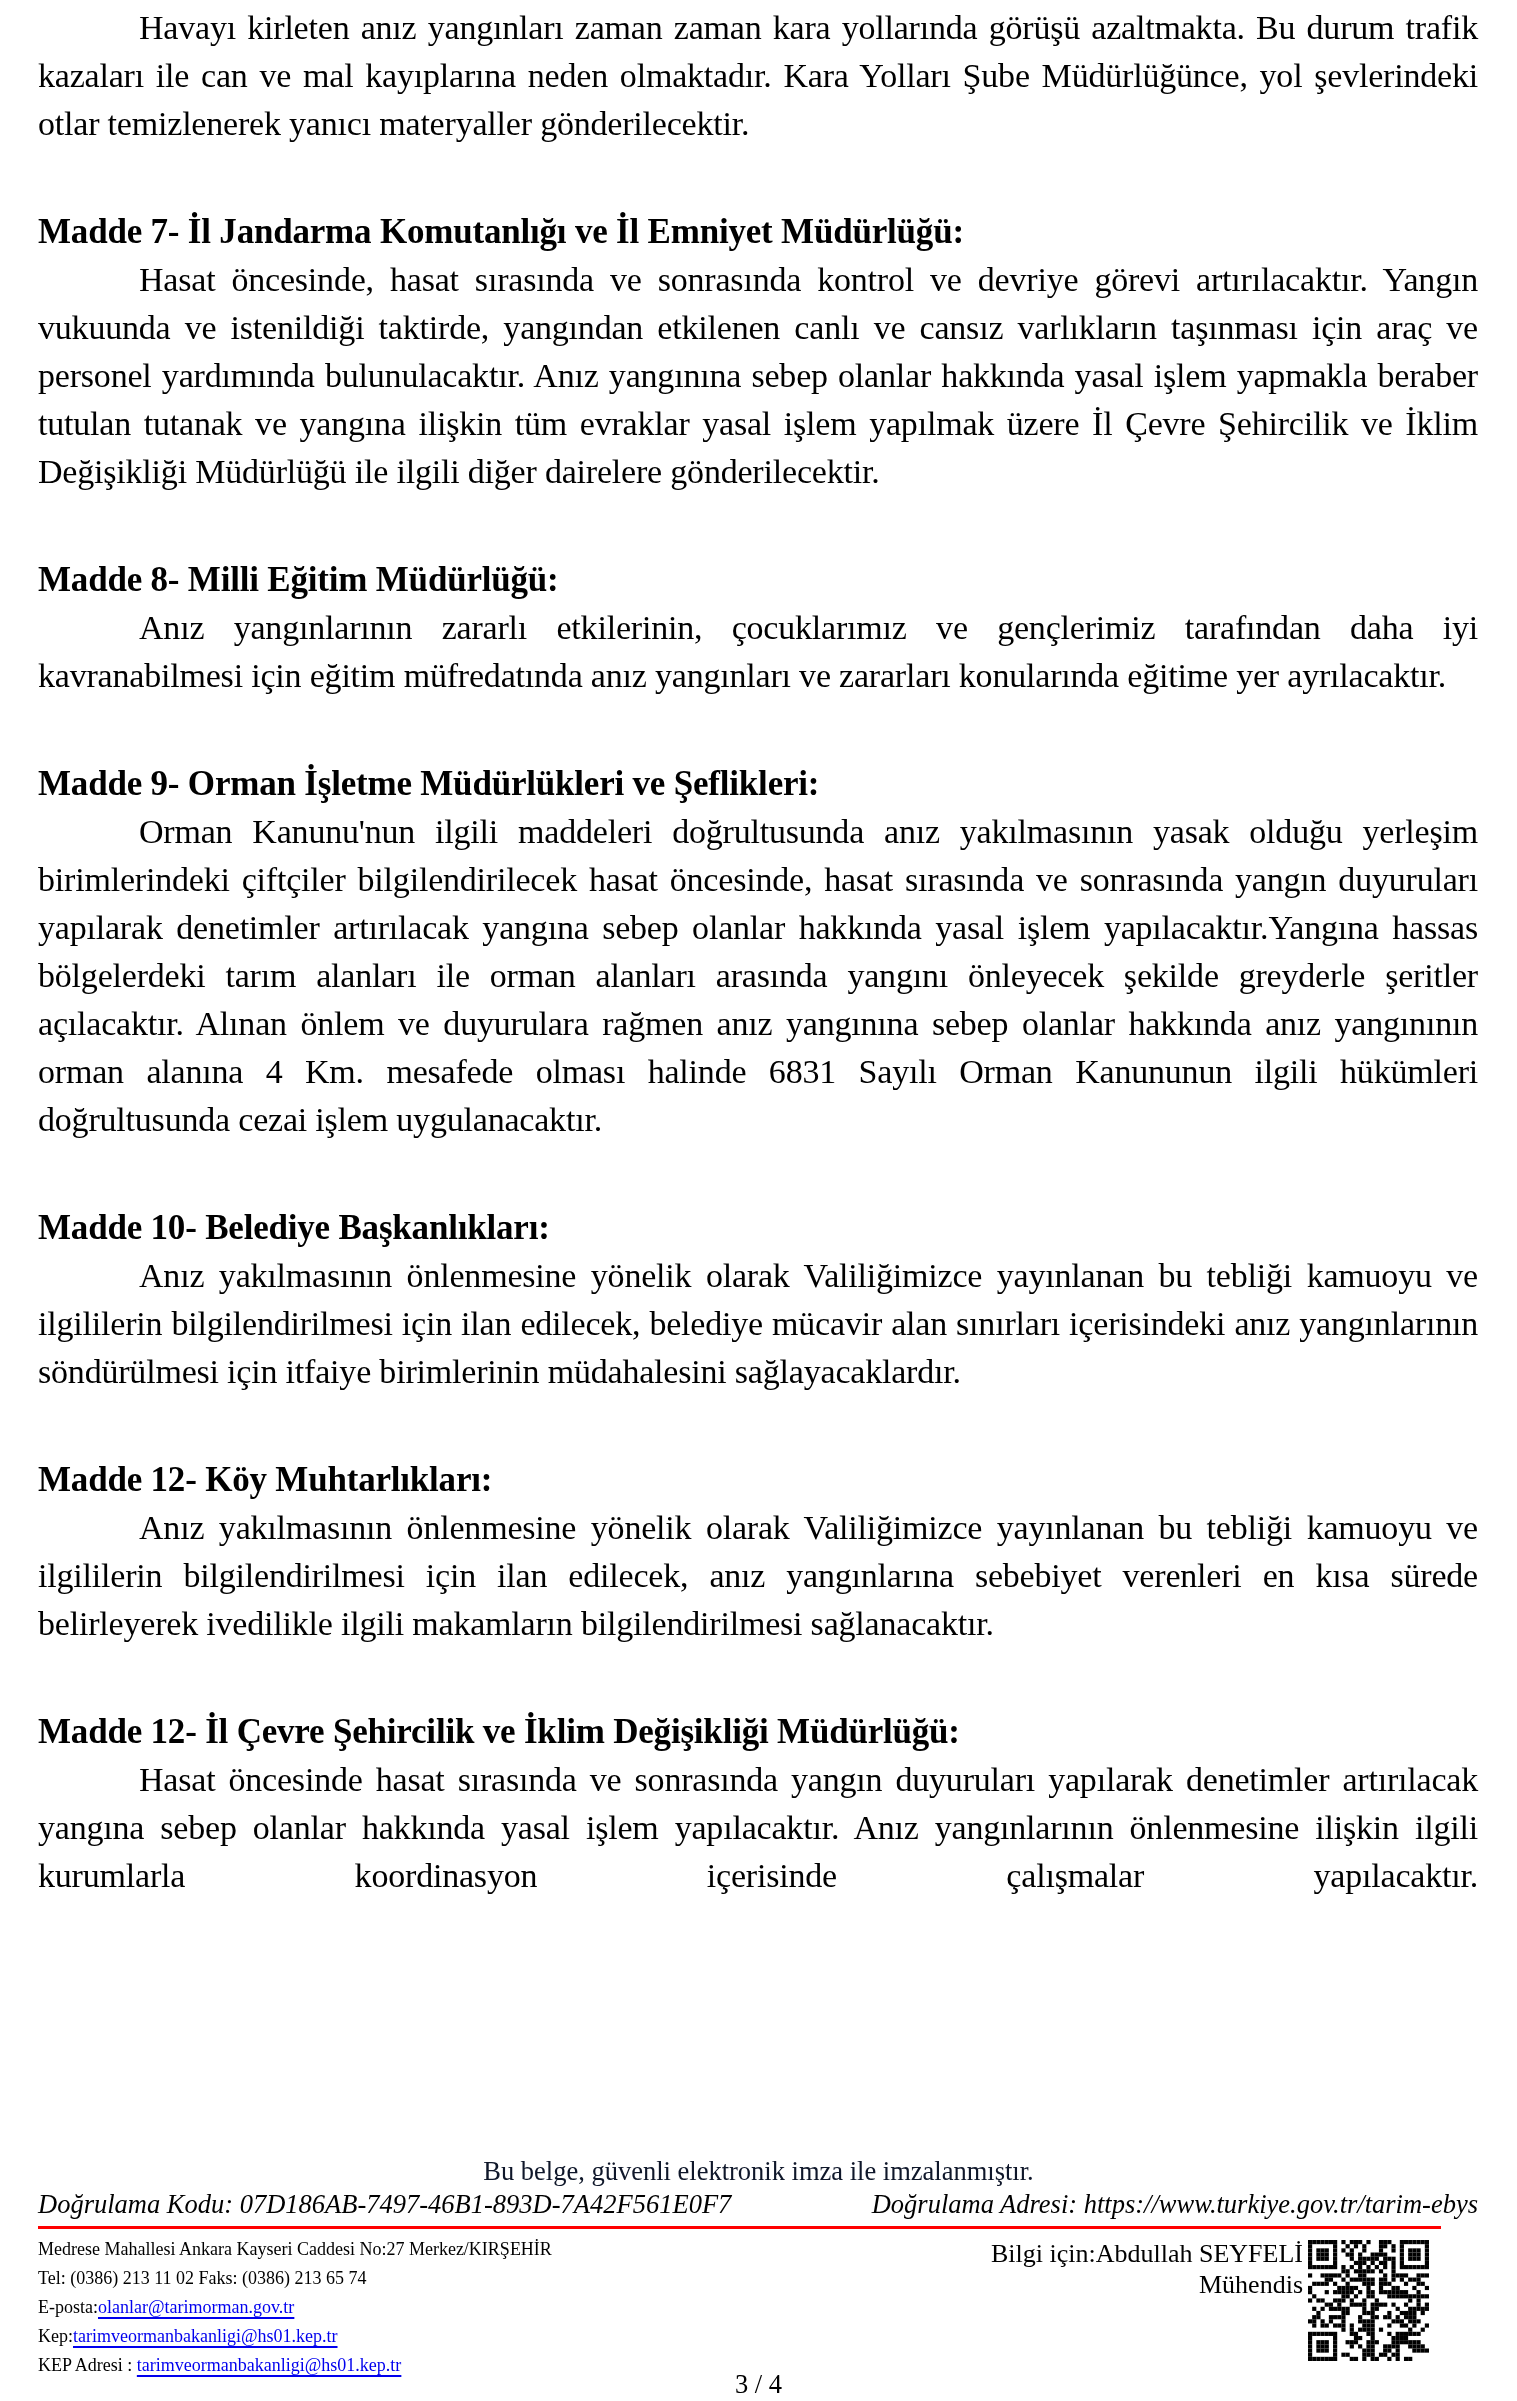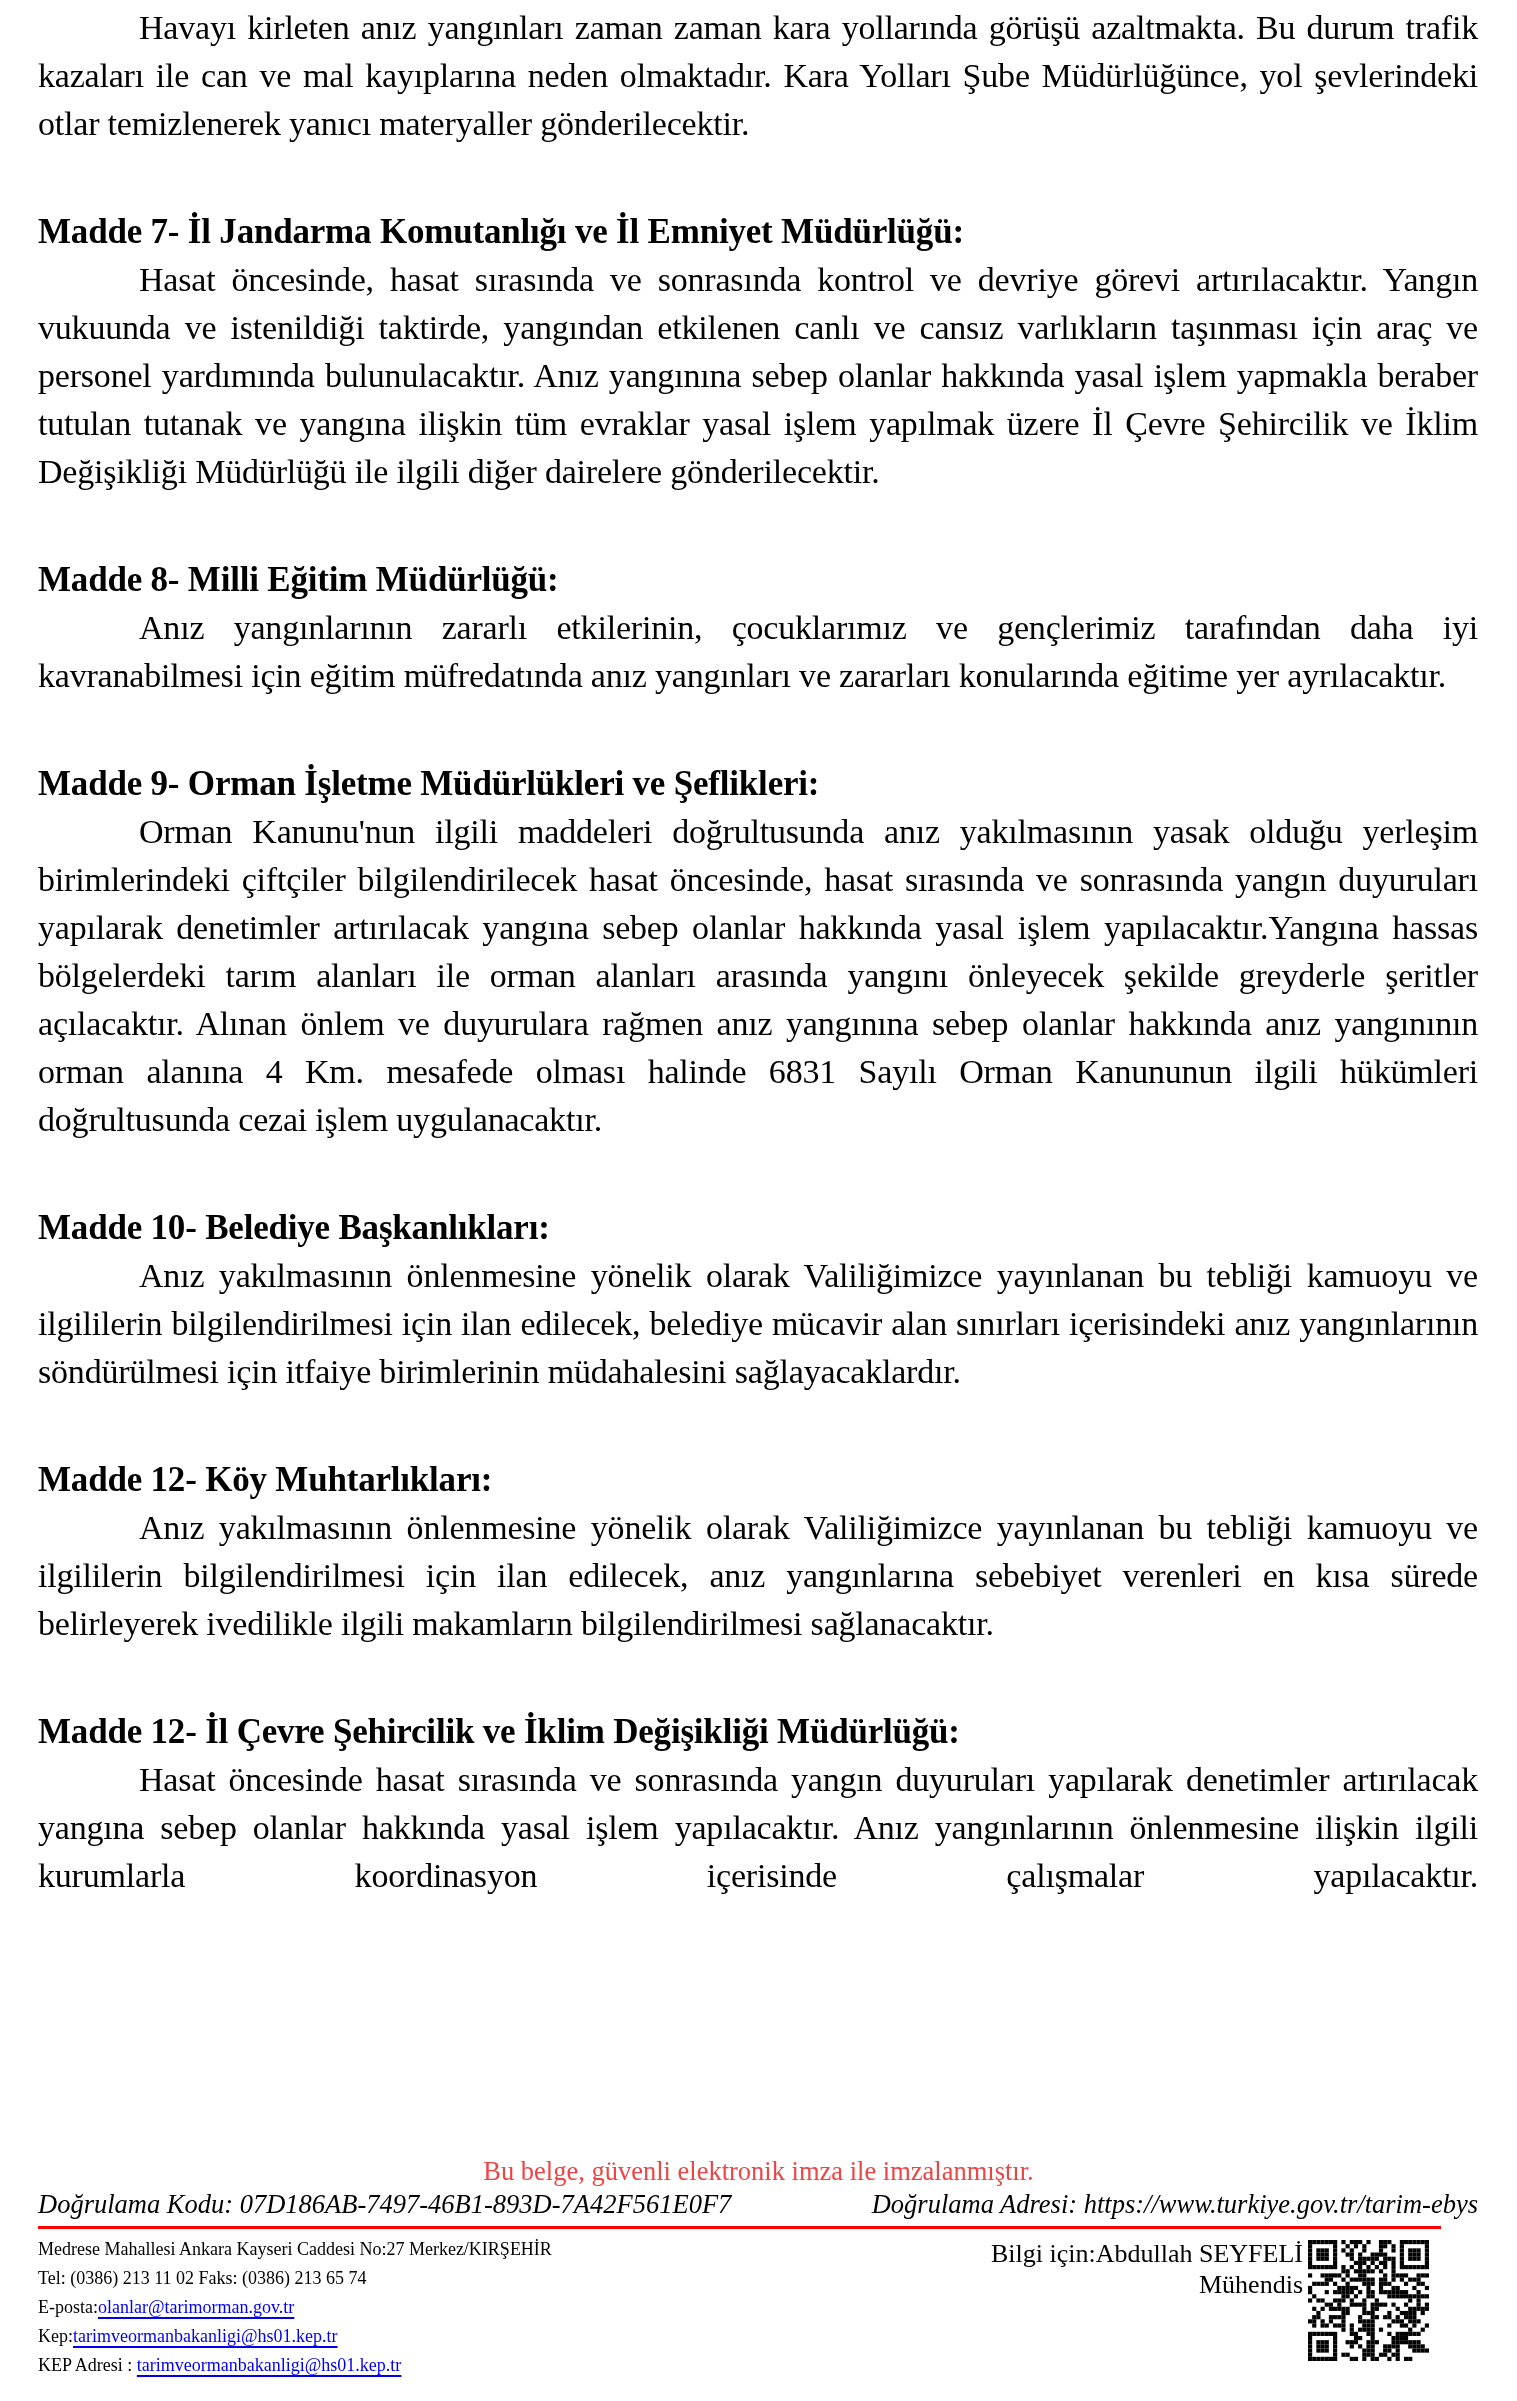--- a/index.html
+++ b/index.html
@@ -41,21 +41,21 @@
   }
   
   .sig-note {
     position: absolute;
     top: 2157px;
     left: 0;
     right: 0;
     text-align: center;
     font-size: 26.5px;
     line-height: 29px;
-    color: #ef4444;
+    color: #0f172a;
   }
   .verify-row {
     position: absolute;
     top: 2189px;
     left: 38px;
     width: 1440px;
     display: flex;
     justify-content: space-between;
     font-size: 26.5px;
     line-height: 31px;
@@ -603,15 +603,16 @@
           <rect x="90" y="168" width="6" height="6"></rect>
           <rect x="96" y="168" width="6" height="6"></rect>
           <rect x="114" y="168" width="6" height="6"></rect>
           <rect x="126" y="168" width="6" height="6"></rect>
           <rect x="138" y="168" width="6" height="6"></rect>
           <rect x="144" y="168" width="6" height="6"></rect>
         </g>
       </svg>
   </div>
 
+  <div class="page-number">3 / 4</div>
 
 </div>
 
 
 </body></html>

